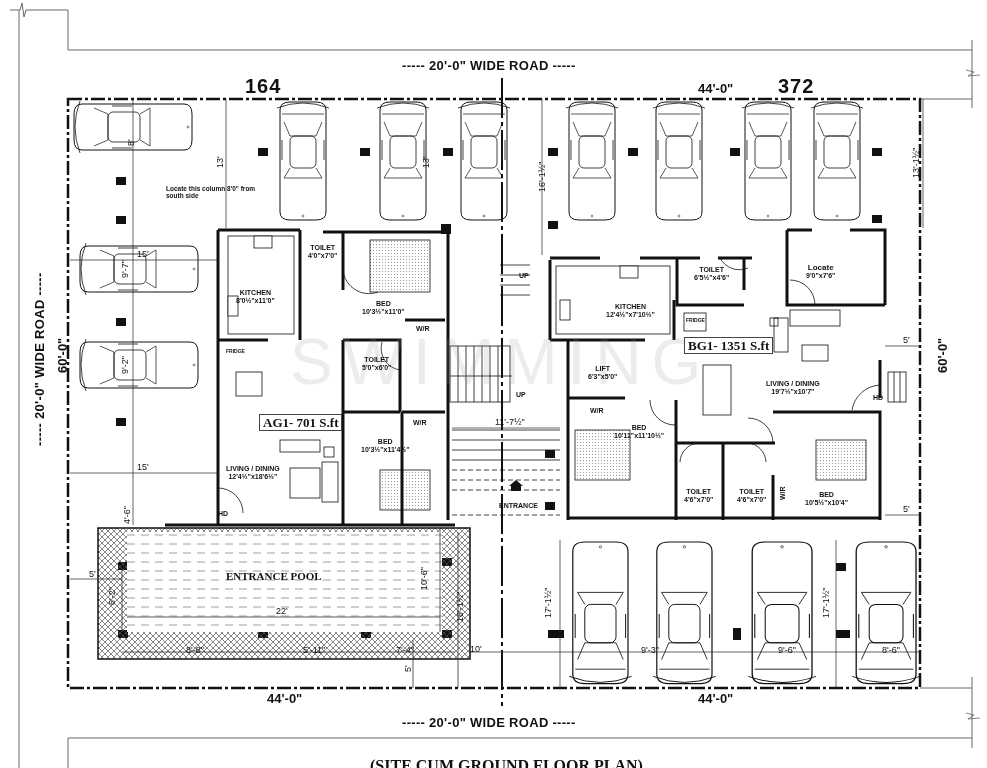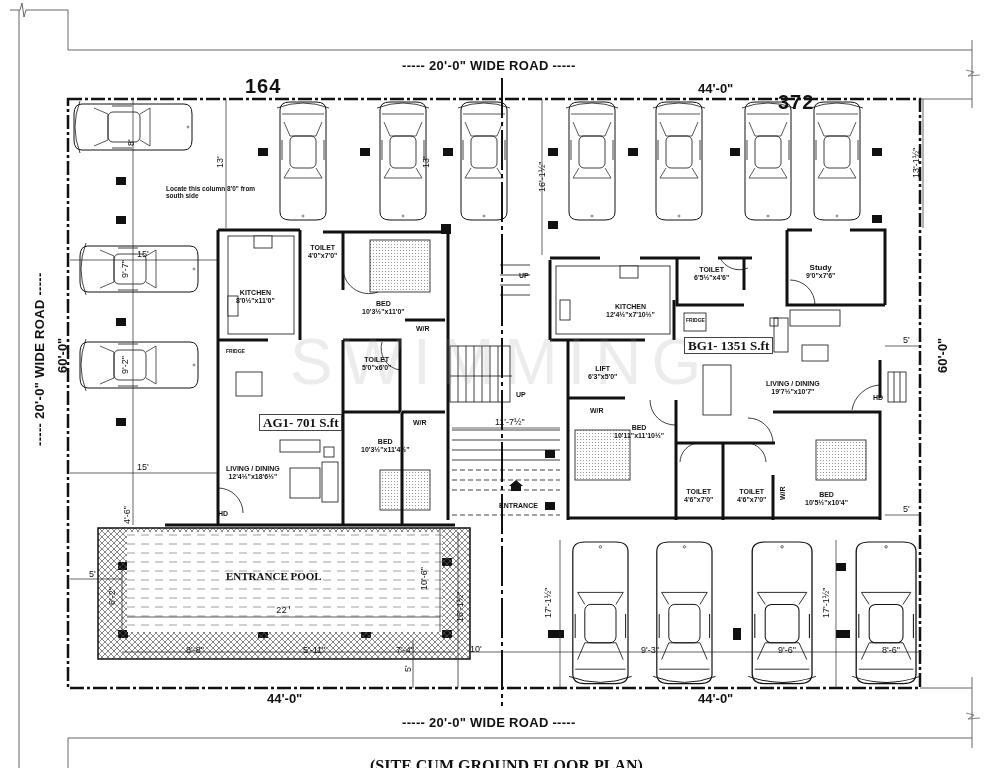--- a/index.html
+++ b/index.html
@@ -256,21 +256,21 @@
   </g>
 </svg>
 
 <div class="wm" style="left:290px; top:325px;">SWIMMING</div>
 
 <div class="lbl road" style="left:402px; top:59px;">----- 20'-0" WIDE ROAD -----</div>
 <div class="lbl road" style="left:402px; top:716px;">----- 20'-0" WIDE ROAD -----</div>
 <div class="lbl road vert" style="left:33px; top:446px;">----- 20'-0" WIDE ROAD -----</div>
 
 <div class="lbl plot" style="left:245px; top:76px;">164</div>
-<div class="lbl plot" style="left:778px; top:92px;">372</div>
+<div class="lbl plot" style="left:778px; top:76px;">372</div>
 
 <div class="lbl dimbig" style="left:698px; top:82px;">44'-0"</div>
 <div class="lbl dimbig" style="left:267px; top:692px;">44'-0"</div>
 <div class="lbl dimbig" style="left:698px; top:692px;">44'-0"</div>
 <div class="lbl dimbig vert" style="left:56px; top:373px;">60'-0"</div>
 <div class="lbl dimbig vert" style="left:936px; top:373px;">60'-0"</div>
 
 <div class="lbl dim vert" style="left:216px; top:168px;">13'</div>
 <div class="lbl dim vert" style="left:422px; top:168px;">13'</div>
 <div class="lbl dim vert" style="left:538px; top:192px;">16'-1½"</div>
@@ -286,21 +286,21 @@
 
 <div class="lbl dim vert" style="left:127px; top:146px;">8'</div>
 <div class="lbl dim vert" style="left:121px; top:278px;">9'-7"</div>
 <div class="lbl dim vert" style="left:121px; top:374px;">9'-2"</div>
 <div class="lbl dim" style="left:641px; top:646px;">9'-3"</div>
 <div class="lbl dim" style="left:778px; top:646px;">9'-6"</div>
 <div class="lbl dim" style="left:882px; top:646px;">8'-6"</div>
 
 <div class="lbl dim" style="left:89px; top:570px;">5'</div>
 <div class="lbl dim vert" style="left:123px; top:524px;">4'-6"</div>
-<div class="lbl dim" style="left:276px; top:607px;font-family:Liberation Mono, monospace;">22'</div>
+<div class="lbl dim" style="left:276px; top:607px;">22'</div>
 <div class="lbl dim vert" style="left:420px; top:590px;">10'-6"</div>
 <div class="lbl dim vert" style="left:456px; top:622px;">16'-1½"</div>
 <div class="lbl dim vert" style="left:108px; top:605px;">6'-2"</div>
 <div class="lbl dim" style="left:186px; top:646px;">8'-8"</div>
 <div class="lbl dim" style="left:303px; top:646px;">5'-11"</div>
 <div class="lbl dim" style="left:396px; top:646px;">7'-4"</div>
 <div class="lbl dim vert" style="left:404px; top:672px;">5'</div>
 
 <div class="lbl note" style="left:166px; top:185px;">
   <span>Locate this column 8'0" from</span><br>
@@ -318,21 +318,21 @@
 <div class="lbl room" style="left:226px; top:465px;"><span>LIVING / DINING</span><span class="sz">12'4½"x18'6½"</span></div>
 <div class="lbl room" style="left:218px; top:510px;">HD</div>
 <div class="lbl area" style="left:259px; top:414px;">AG1- 701 S.ft</div>
 
 <div class="lbl room" style="left:519px; top:272px;">UP</div>
 <div class="lbl room" style="left:516px; top:391px;">UP</div>
 <div class="lbl room" style="left:499px; top:502px;">ENTRANCE</div>
 
 <div class="lbl room" style="left:606px; top:303px;"><span>KITCHEN</span><span class="sz">12'4½"x7'10½"</span></div>
 <div class="lbl room" style="left:694px; top:266px;"><span>TOILET</span><span class="sz">6'5½"x4'6"</span></div>
-<div class="lbl room" style="left:806px; top:263px; font-size:8px;"><span>Study</span><span class="sz">9'0"x7'6"</span></div>
+<div class="lbl room" style="left:806px; top:263px; font-size:8px;"><span>Locate</span><span class="sz">9'0"x7'6"</span></div>
 <div class="lbl room" style="left:686px; top:318px; font-size:5px;">FRIDGE</div>
 <div class="lbl room" style="left:588px; top:365px;"><span>LIFT</span><span class="sz">6'3"x5'0"</span></div>
 <div class="lbl room" style="left:766px; top:380px;"><span>LIVING / DINING</span><span class="sz">19'7½"x10'7"</span></div>
 <div class="lbl room" style="left:873px; top:394px;">HD</div>
 <div class="lbl room" style="left:590px; top:407px;">W/R</div>
 <div class="lbl room" style="left:614px; top:424px;"><span>BED</span><span class="sz">10'11"x11'10½"</span></div>
 <div class="lbl room" style="left:684px; top:488px;"><span>TOILET</span><span class="sz">4'6"x7'0"</span></div>
 <div class="lbl room" style="left:737px; top:488px;"><span>TOILET</span><span class="sz">4'6"x7'0"</span></div>
 <div class="lbl room vert" style="left:779px; top:500px;">W/R</div>
 <div class="lbl room" style="left:805px; top:491px;"><span>BED</span><span class="sz">10'5½"x10'4"</span></div>

